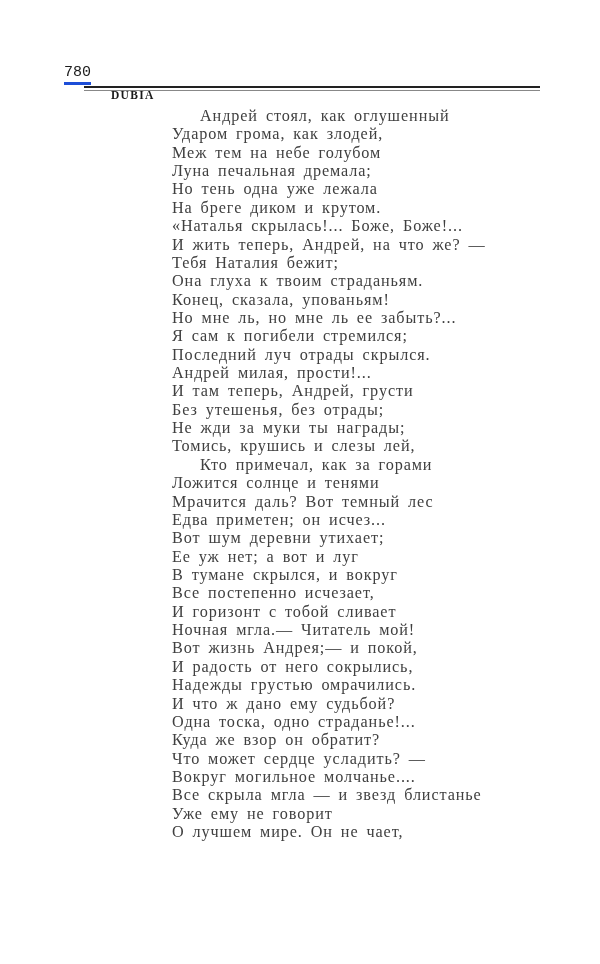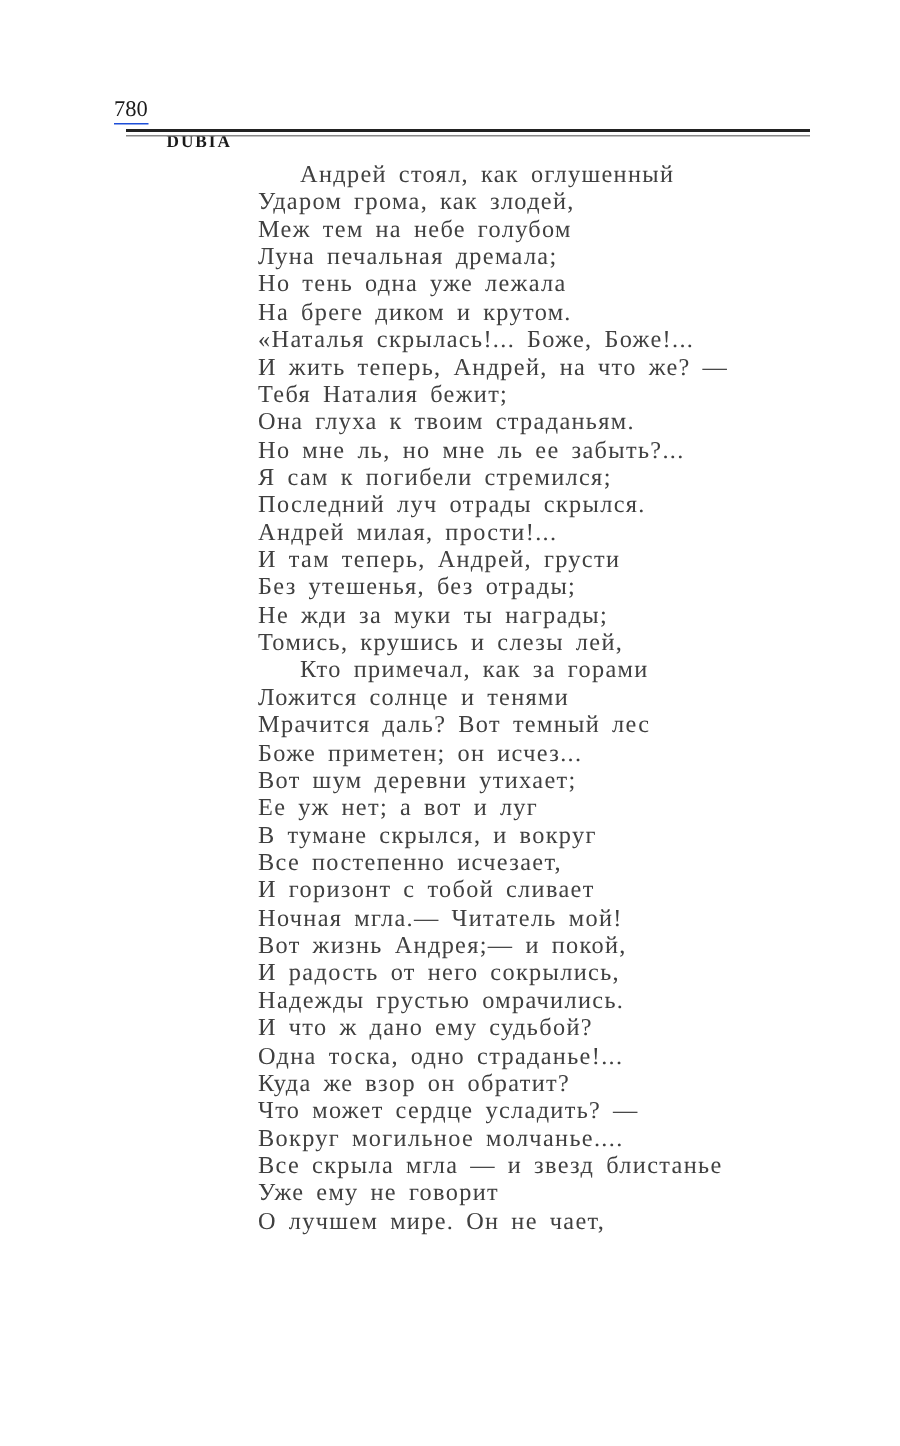--- a/index.html
+++ b/index.html
@@ -1,22 +1,22 @@
 <!DOCTYPE html>
 <html><head>
 <meta charset="utf-8">
 <style>
   html, body { margin: 0; padding: 0; }
   body {
     width: 600px; height: 964px; background: #ffffff; position: relative; overflow: hidden;
     font-family: "Liberation Serif", "DejaVu Serif", serif; color: #1a1a1a;
   }
   .page-number {
-    position: absolute; left: 76px; top: 65px; font-size: 15px; letter-spacing: 0px;
-    border-bottom: 1px solid #1d4ed8; line-height: 16px; padding-bottom: 1px;
+    position: absolute; left: 64px; top: 65px; font-size: 15px; letter-spacing: 0px;
+    border-bottom: 3px solid #1d4ed8; line-height: 16px; padding-bottom: 1px; font-family: Liberation Mono, monospace;
   }
   .running-head {
     position: absolute; left: 111px; top: 67px; font-size: 11.5px; font-weight: bold;
     letter-spacing: 1.3px;
     margin-top: 22px;
   }
   .rule {
     position: absolute; left: 84px; top: 86px; width: 456px; height: 0;
     border-top: 2px solid #222;
   }
@@ -47,32 +47,33 @@
     <div class="line indent">Андрей стоял, как оглушенный</div>
     <div class="line">Ударом грома, как злодей,</div>
     <div class="line">Меж тем на небе голубом</div>
     <div class="line">Луна печальная дремала;</div>
     <div class="line">Но тень одна уже лежала</div>
     <div class="line">На бреге диком и крутом.</div>
     <div class="line">«Наталья скрылась!... Боже, Боже!...</div>
     <div class="line">И жить теперь, Андрей, на что же? —</div>
     <div class="line">Тебя Наталия бежит;</div>
     <div class="line">Она глуха к твоим страданьям.</div>
+    <div class="line">Конец, сказала, упованьям!</div>
     <div class="line">Но мне ль, но мне ль ее забыть?...</div>
     <div class="line">Я сам к погибели стремился;</div>
     <div class="line">Последний луч отрады скрылся.</div>
     <div class="line">Андрей милая, прости!...</div>
     <div class="line">И там теперь, Андрей, грусти</div>
     <div class="line">Без утешенья, без отрады;</div>
     <div class="line">Не жди за муки ты награды;</div>
     <div class="line">Томись, крушись и слезы лей,</div>
     <div class="line indent">Кто примечал, как за горами</div>
     <div class="line">Ложится солнце и тенями</div>
     <div class="line">Мрачится даль? Вот темный лес</div>
-    <div class="line">Боже приметен; он исчез...</div>
+    <div class="line">Едва приметен; он исчез...</div>
     <div class="line">Вот шум деревни утихает;</div>
     <div class="line">Ее уж нет; а вот и луг</div>
     <div class="line">В тумане скрылся, и вокруг</div>
     <div class="line">Все постепенно исчезает,</div>
     <div class="line">И горизонт с тобой сливает</div>
     <div class="line">Ночная мгла.— Читатель мой!</div>
     <div class="line">Вот жизнь Андрея;— и покой,</div>
     <div class="line">И радость от него сокрылись,</div>
     <div class="line">Надежды грустью омрачились.</div>
     <div class="line">И что ж дано ему судьбой?</div>

